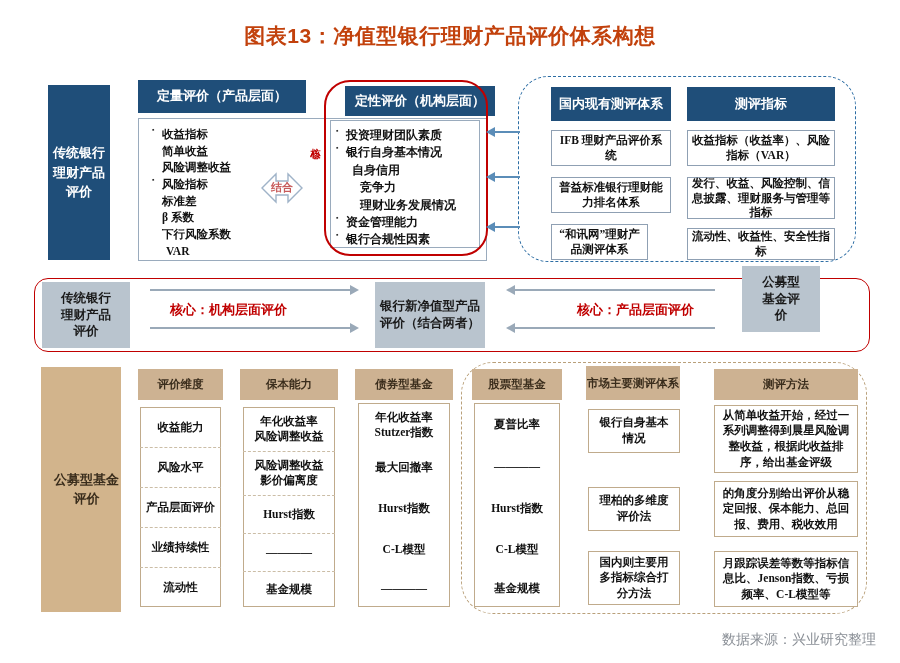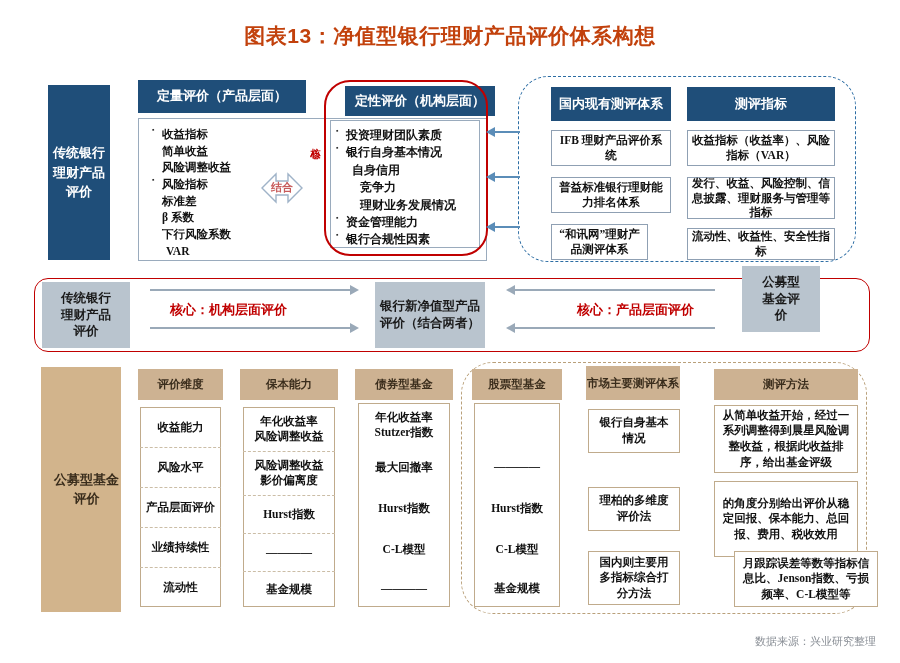--- a/index.html
+++ b/index.html
@@ -151,21 +151,21 @@
     text-align: center; width: 100%;
   }
   .vert-core {
     position: absolute; color: #c00000; font-size: 10px; font-weight: bold;
     writing-mode: vertical-rl; letter-spacing: 1px;
   }
 
   .source {
     position: absolute; right: 24px; bottom: 14px;
     font-family: "Liberation Sans", "DejaVu Sans", sans-serif;
-    font-size: 11px; color: #8a8f96;
+    font-size: 14px; color: #8a8f96;
   }
 </style>
 </head>
 <body>
 
 <div class="page">
 
   <div class="title">图表13：净值型银行理财产品评价体系构想</div>
 
   <div class="navy-side" style="left:48px; top:85px; width:62px; height:175px;">
@@ -304,28 +304,29 @@
   <div class="rowline" style="left:243px; top:571px; width:92px;"></div>
   <div class="tcell" style="left:243px; top:571px; width:92px; height:36px;">基金规模</div>
 
   <div class="tcell" style="left:358px; top:403px; width:92px; height:44px; white-space:pre-line;">年化收益率
 Stutzer指数</div>
   <div class="tcell" style="left:358px; top:447px; width:92px; height:40px;">最大回撤率</div>
   <div class="tcell" style="left:358px; top:487px; width:92px; height:42px;">Hurst指数</div>
   <div class="tcell" style="left:358px; top:529px; width:92px; height:40px;">C-L模型</div>
   <div class="tcell" style="left:358px; top:569px; width:92px; height:38px;">————</div>
 
+  <div class="tcell" style="left:474px; top:403px; width:86px; height:42px;">夏普比率</div>
   <div class="tcell" style="left:474px; top:445px; width:86px; height:42px;">————</div>
   <div class="tcell" style="left:474px; top:487px; width:86px; height:42px;">Hurst指数</div>
   <div class="tcell" style="left:474px; top:529px; width:86px; height:40px;">C-L模型</div>
   <div class="tcell" style="left:474px; top:569px; width:86px; height:38px;">基金规模</div>
 
   <div class="tcell-box" style="left:588px; top:409px; width:92px; height:44px;">银行自身基本情况</div>
   <div class="tcell-box" style="left:588px; top:487px; width:92px; height:44px;">理柏的多维度评价法</div>
   <div class="tcell-box" style="left:588px; top:551px; width:92px; height:54px;">国内则主要用多指标综合打分方法</div>
 
   <div class="tcell-box" style="left:714px; top:405px; width:144px; height:68px;">从简单收益开始，经过一系列调整得到晨星风险调整收益，根据此收益排序，给出基金评级</div>
-  <div class="tcell-box" style="left:714px; top:481px; width:144px; height:76px;">的角度分别给出评价从稳定回报、保本能力、总回报、费用、税收效用</div>
-  <div class="tcell-box" style="left:714px; top:551px; width:144px; height:56px;margin-left:20px;">月跟踪误差等数等指标信息比、Jenson指数、亏损频率、C-L模型等</div>
+  <div class="tcell-box" style="left:714px; top:481px; width:144px; height:56px;">的角度分别给出评价从稳定回报、保本能力、总回报、费用、税收效用</div>
+  <div class="tcell-box" style="left:714px; top:551px; width:144px; height:56px;">月跟踪误差等数等指标信息比、Jenson指数、亏损频率、C-L模型等</div>
 
   <div class="source">数据来源：兴业研究整理</div>
 
 </div>
 
 </body></html>

